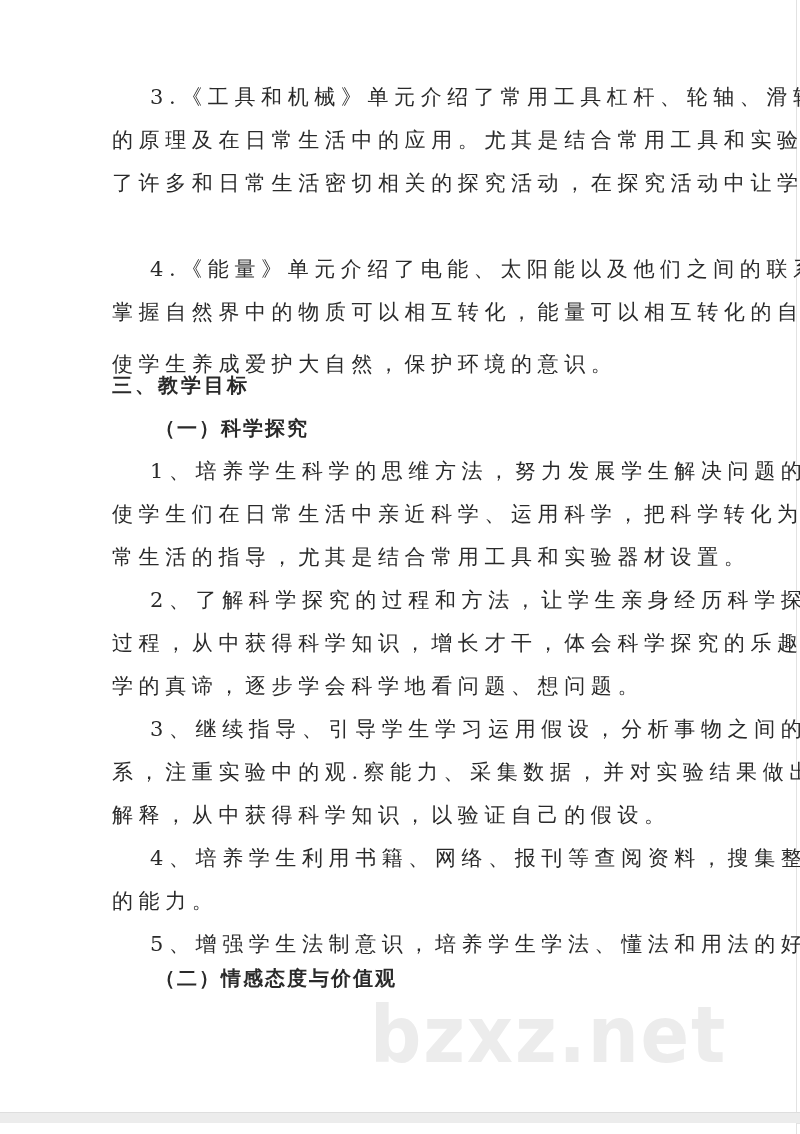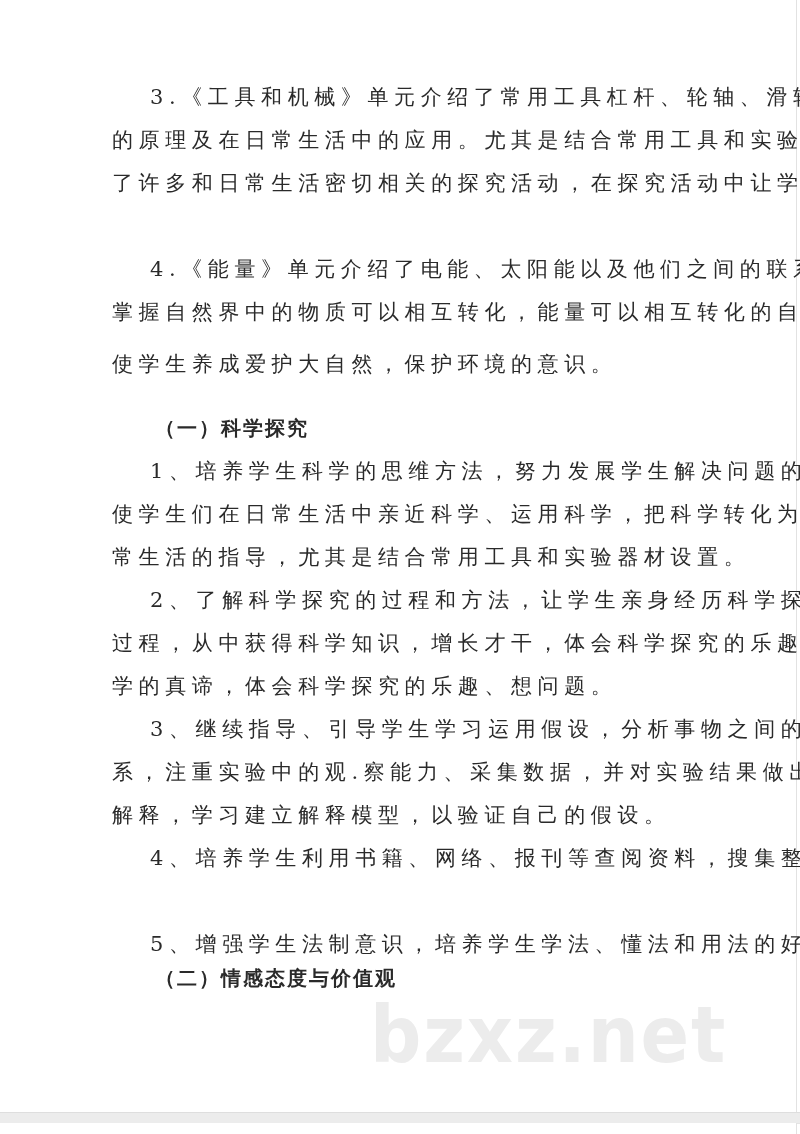--- a/index.html
+++ b/index.html
@@ -42,36 +42,38 @@
 <div class="page">
 
   <div class="line indent" style="top:84px">3.《工具和机械》单元介绍了常用工具杠杆、轮轴、滑轮、斜面</div>
   <div class="line" style="top:127px">的原理及在日常生活中的应用。尤其是结合常用工具和实验器材设置</div>
   <div class="line" style="top:170px">了许多和日常生活密切相关的探究活动，在探究活动中让学生掌握</div>
 
   <div class="line indent" style="top:256px">4.《能量》单元介绍了电能、太阳能以及他们之间的联系，学生</div>
   <div class="line" style="top:299px">掌握自然界中的物质可以相互转化，能量可以相互转化的自然规律，</div>
   <div class="line" style="top:351px">使学生养成爱护大自然，保护环境的意识。</div>
 
+  <div class="line h1" style="top:372px">三、教学目标</div>
 
   <div class="line h2" style="top:415px">（一）科学探究</div>
 
   <div class="line indent" style="top:458px">1、培养学生科学的思维方法，努力发展学生解决问题的能力，</div>
   <div class="line" style="top:501px">使学生们在日常生活中亲近科学、运用科学，把科学转化为对自己日</div>
   <div class="line" style="top:544px">常生活的指导，尤其是结合常用工具和实验器材设置。</div>
 
   <div class="line indent" style="top:587px">2、了解科学探究的过程和方法，让学生亲身经历科学探究的全</div>
   <div class="line" style="top:630px">过程，从中获得科学知识，增长才干，体会科学探究的乐趣，理解科</div>
-  <div class="line" style="top:673px">学的真谛，体会科学探究的乐趣、想问题。</div>
+  <div class="line" style="top:673px">学的真谛，逐步学会科学地看问题、想问题。</div>
 
   <div class="line indent" style="top:716px">3、继续指导、引导学生学习运用假设，分析事物之间的因果关</div>
   <div class="line" style="top:759px">系，注重实验中的观.察能力、采集数据，并对实验结果做出自己的</div>
-  <div class="line" style="top:802px">解释，学习建立解释模型，以验证自己的假设。</div>
+  <div class="line" style="top:802px">解释，从中获得科学知识，以验证自己的假设。</div>
 
   <div class="line indent" style="top:845px">4、培养学生利用书籍、网络、报刊等查阅资料，搜集整理信息</div>
+  <div class="line" style="top:888px">的能力。</div>
 
   <div class="line indent" style="top:931px">5、增强学生法制意识，培养学生学法、懂法和用法的好习惯。</div>
 
   <div class="line h2" style="top:965px">（二）情感态度与价值观</div>
 
   <div class="watermark">bzxz.net</div>
 </div>
 
 <div class="gap"></div>
 <div class="page2"></div>

